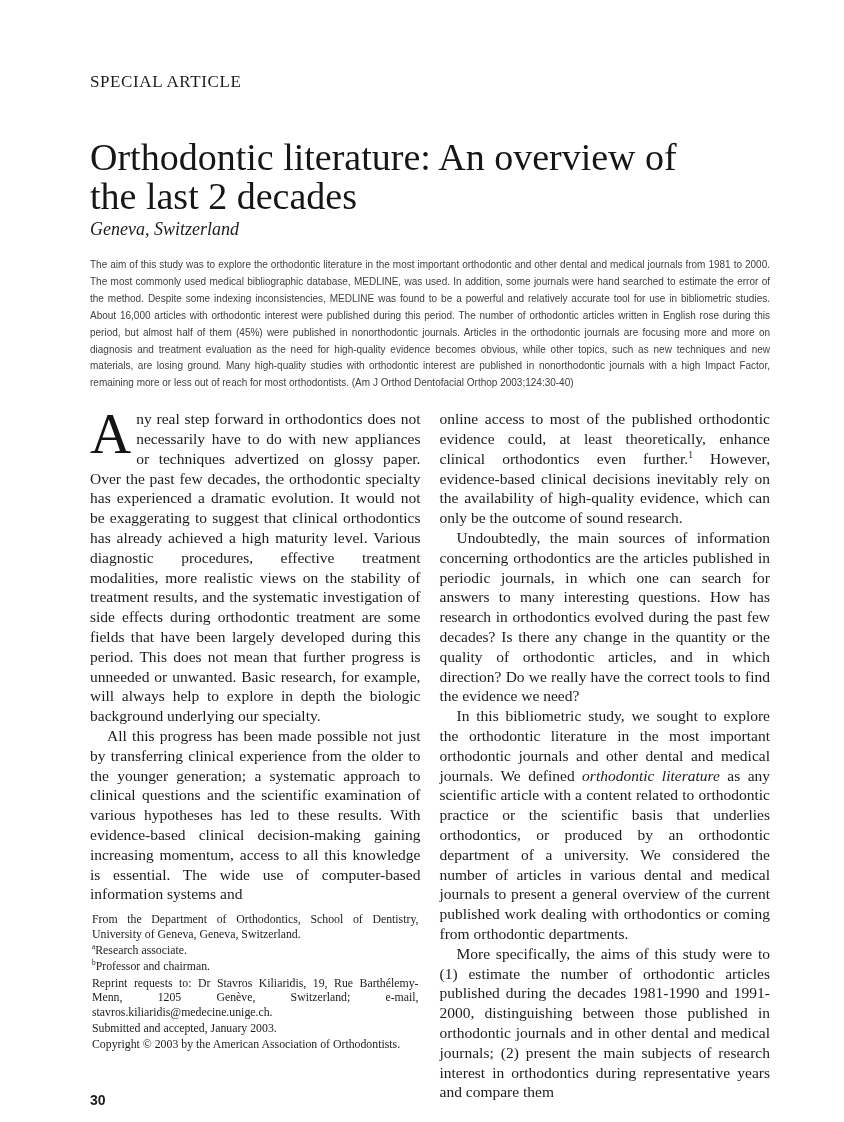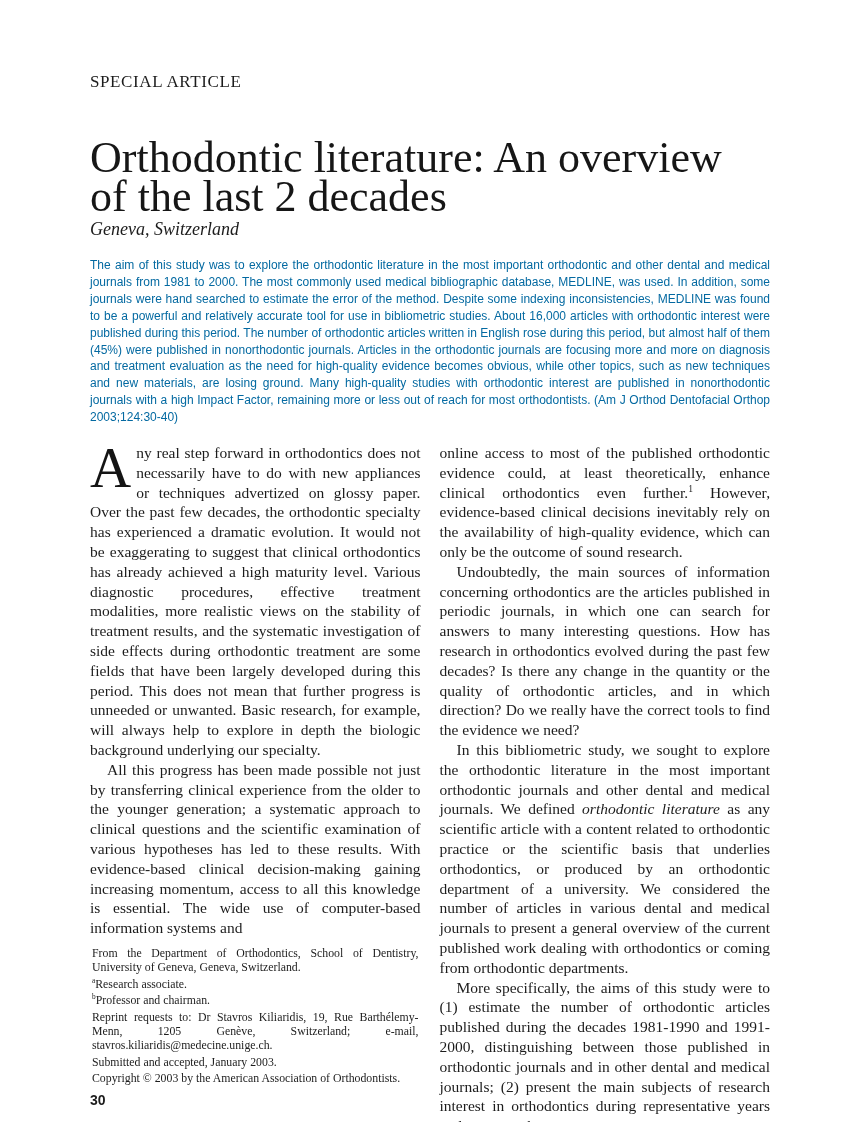--- a/index.html
+++ b/index.html
@@ -27,21 +27,21 @@
     font-family: "Liberation Serif", serif;
     font-size: 17px;
     letter-spacing: 0.6px;
     color: #1c1c1c;
   }
   .title {
     margin: 46px 0 0 0;
     width: 632px;
     font-family: "Liberation Serif", serif;
     font-weight: 400;
-    font-size: 44px;
+    font-size: 38px;
     line-height: 39px;
     color: #161616;
   }
   .authors {
     margin-top: 22px;
     font-family: "Liberation Sans", sans-serif;
     font-weight: bold;
     font-size: 14.5px;
     color: #1c1c1c;
   }
@@ -53,24 +53,24 @@
   .location {
     margin-top: 3px;
     font-family: "Liberation Serif", serif;
     font-style: italic;
     font-size: 18px;
     color: #1c1c1c;
   }
   .abstract {
     margin: 17px 0 6px 0;
     font-family: "Liberation Sans", sans-serif;
-    font-size: 12px;
+    font-size: 10px;
     line-height: 16.9px;
     text-align: justify;
-    color: #0369a1;
+    color: #404040;
   }
   .columns {
     display: flex;
     gap: 19px;
     margin-top: 17px;
     height: 570px;
   }
   .col {
     flex: 1 1 0;
     min-width: 0;

